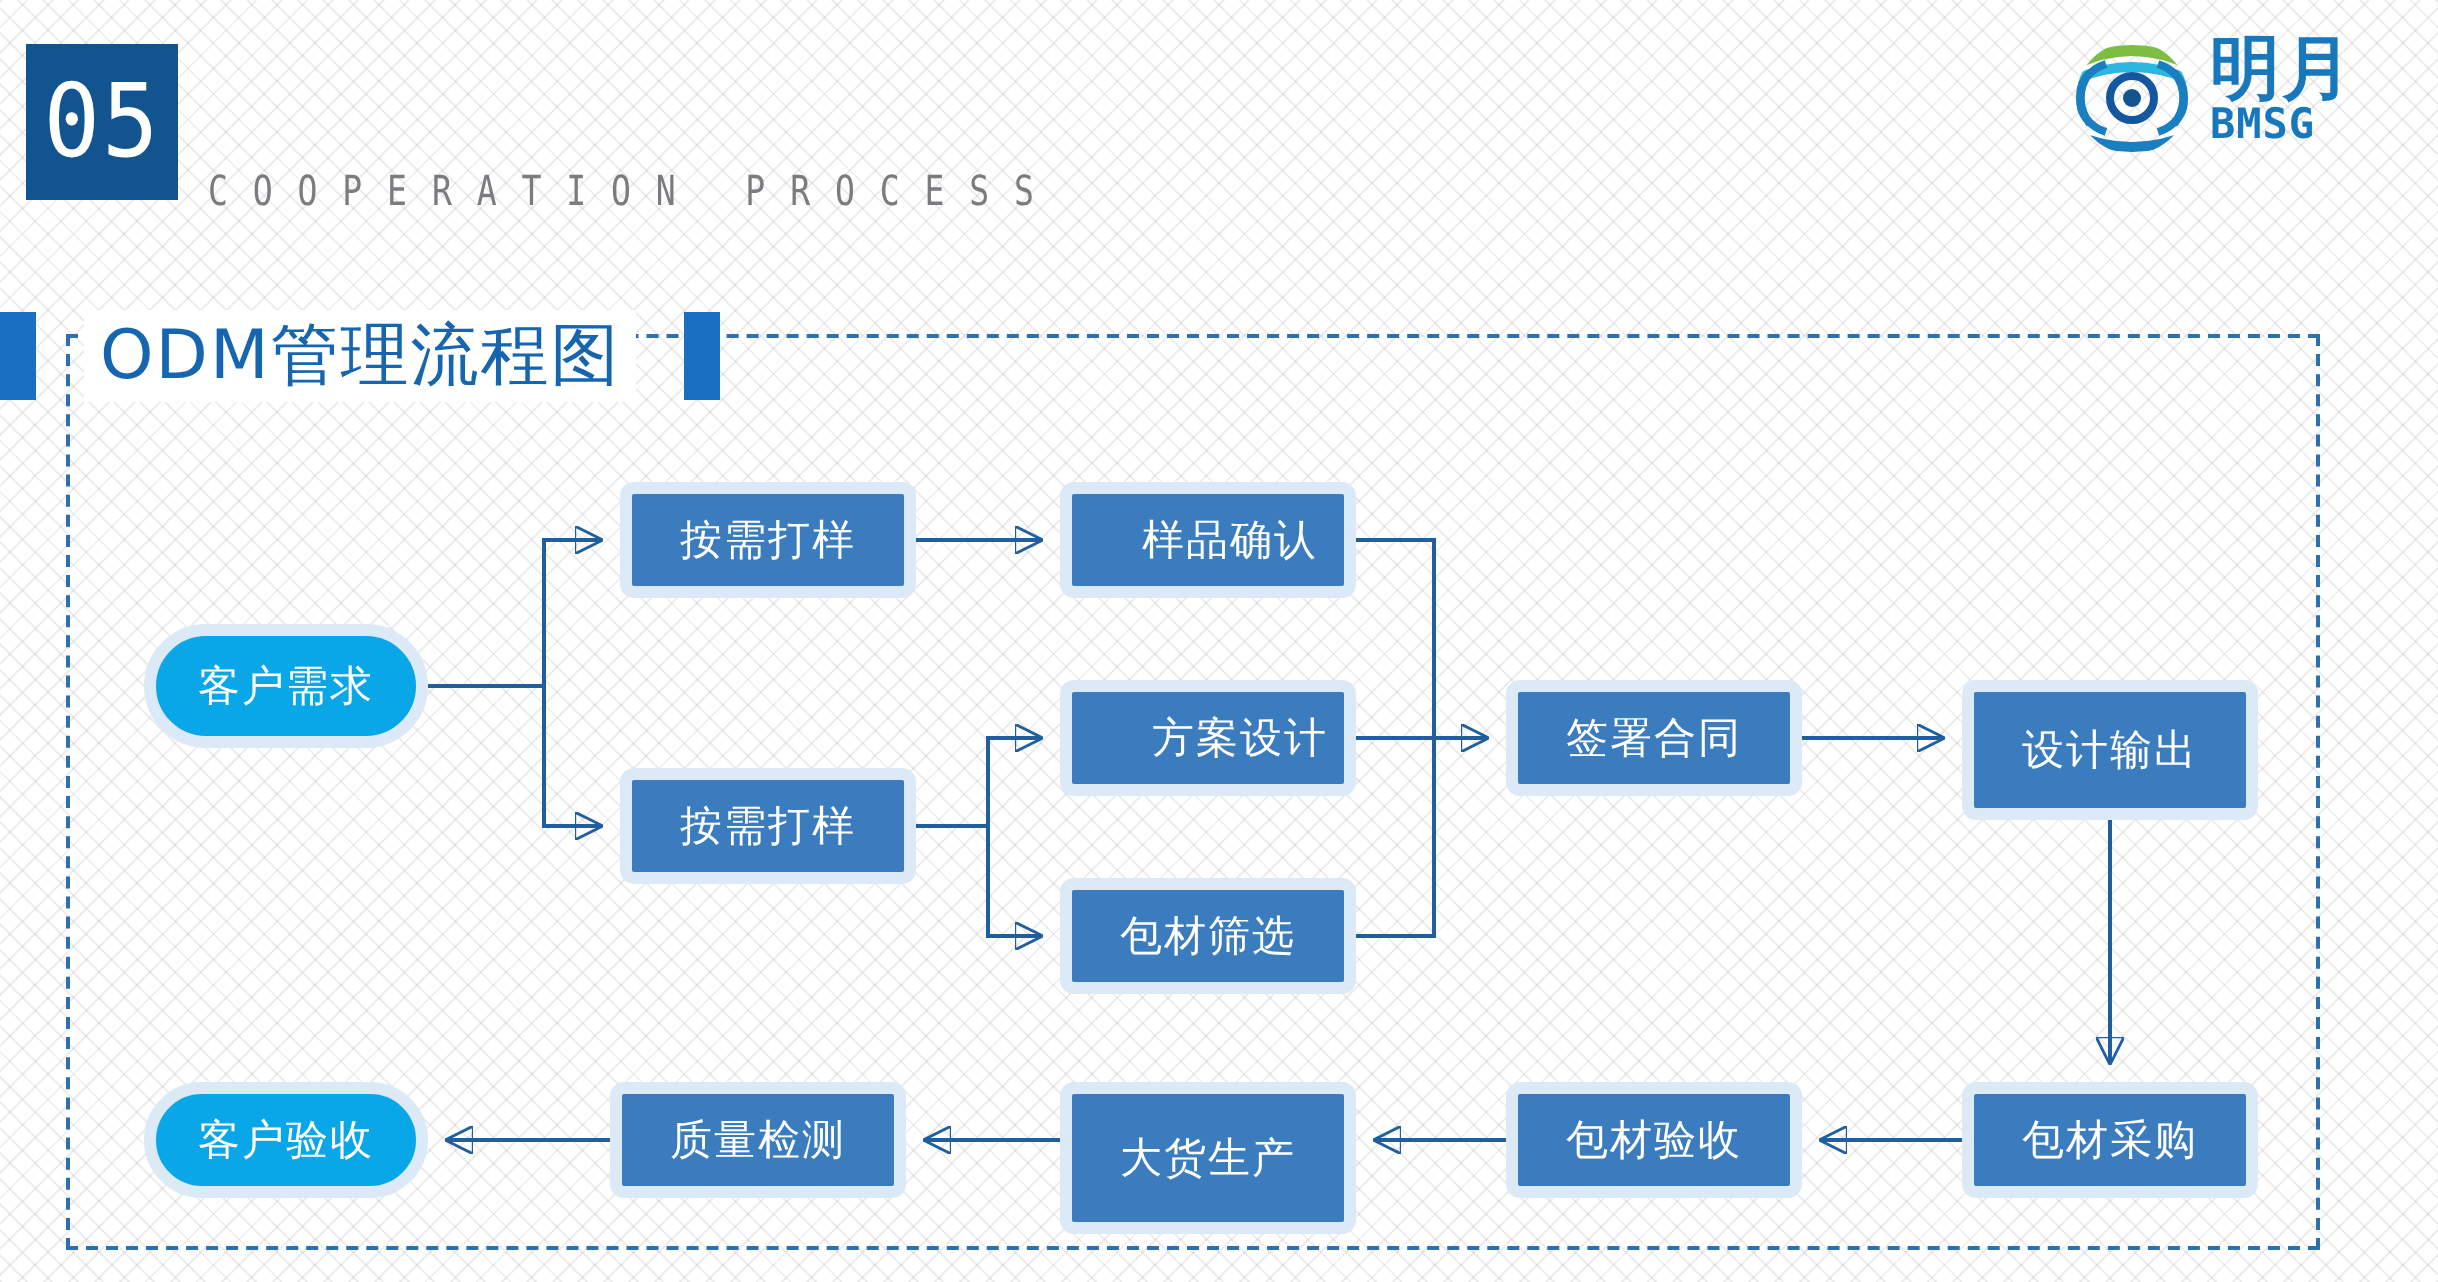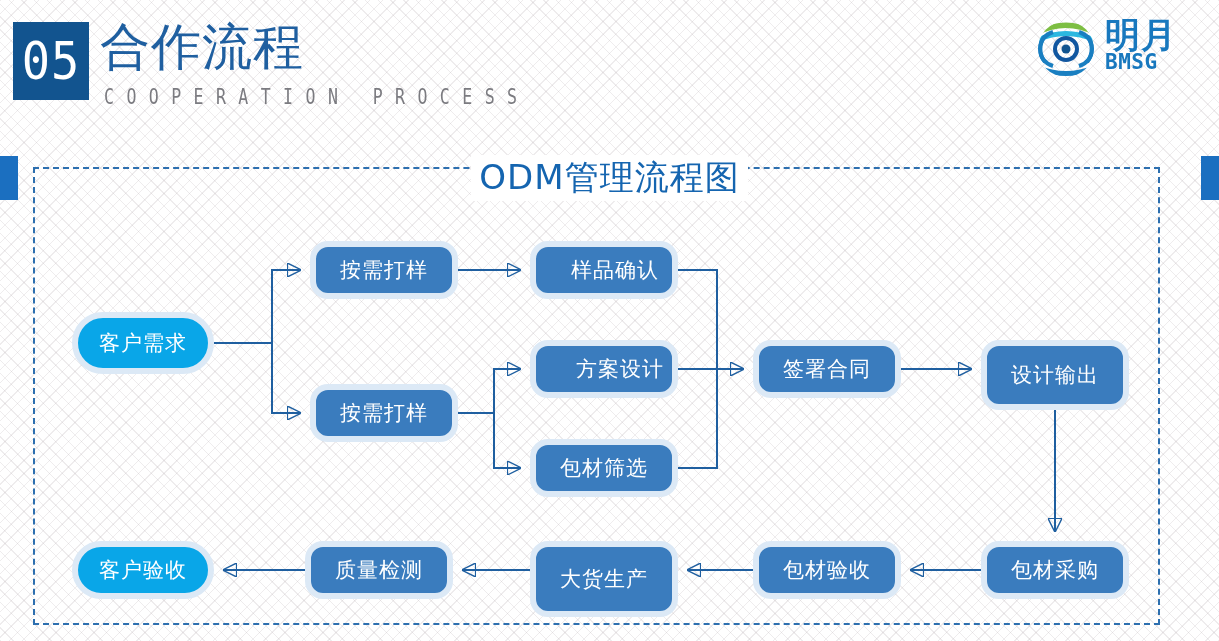--- a/index.html
+++ b/index.html
@@ -112,21 +112,21 @@
   }
 
   
   #chart-title-wrap {
     position: absolute;
     left: 0; top: 148px;
     width: 1219px;
     height: 60px;
     display: flex;
     align-items: center;
-    justify-content: space-between;
+    justify-content: flex-start;
     gap: 24px;
     pointer-events: none;
   }
   .title-bar {
     width: 18px;
     height: 44px;
     background: #1B6FC0;
   }
   #chart-title {
     font-family: "DejaVu Sans", "Liberation Sans", sans-serif;
@@ -148,21 +148,21 @@
     color: #ffffff;
     font-family: "DejaVu Sans", "Liberation Sans", sans-serif;
     font-size: 21px;
     letter-spacing: 1px;
     white-space: nowrap;
     z-index: 5;
   }
   .node.box {
     background: #3A7CBE;
     border: 6px solid #DCE9F6;
-    border-radius: 18px;
+    border-radius: 7px;
   }
   .node.pill {
     background: #09A6E8;
     border: 6px solid #DCE9F6;
     border-radius: 40px;
   }
 
   
   #edges {
     position: absolute;
@@ -177,21 +177,20 @@
 <body>
 
 <div id="slide">
 
   <div id="header">
 
     <div id="num-badge">
       <span id="num-badge-text">05</span>
     </div>
 
-    <div id="title-cn">合作流程</div>
 
     <div id="title-en">COOPERATION PROCESS</div>
 
     <div id="logo">
       <svg id="logo-mark" viewBox="0 0 62 62" xmlns="http://www.w3.org/2000/svg">
         <defs>
           <clipPath id="globeclip">
               <circle cx="31" cy="31" r="28"></circle>
             </clipPath>
         </defs>

